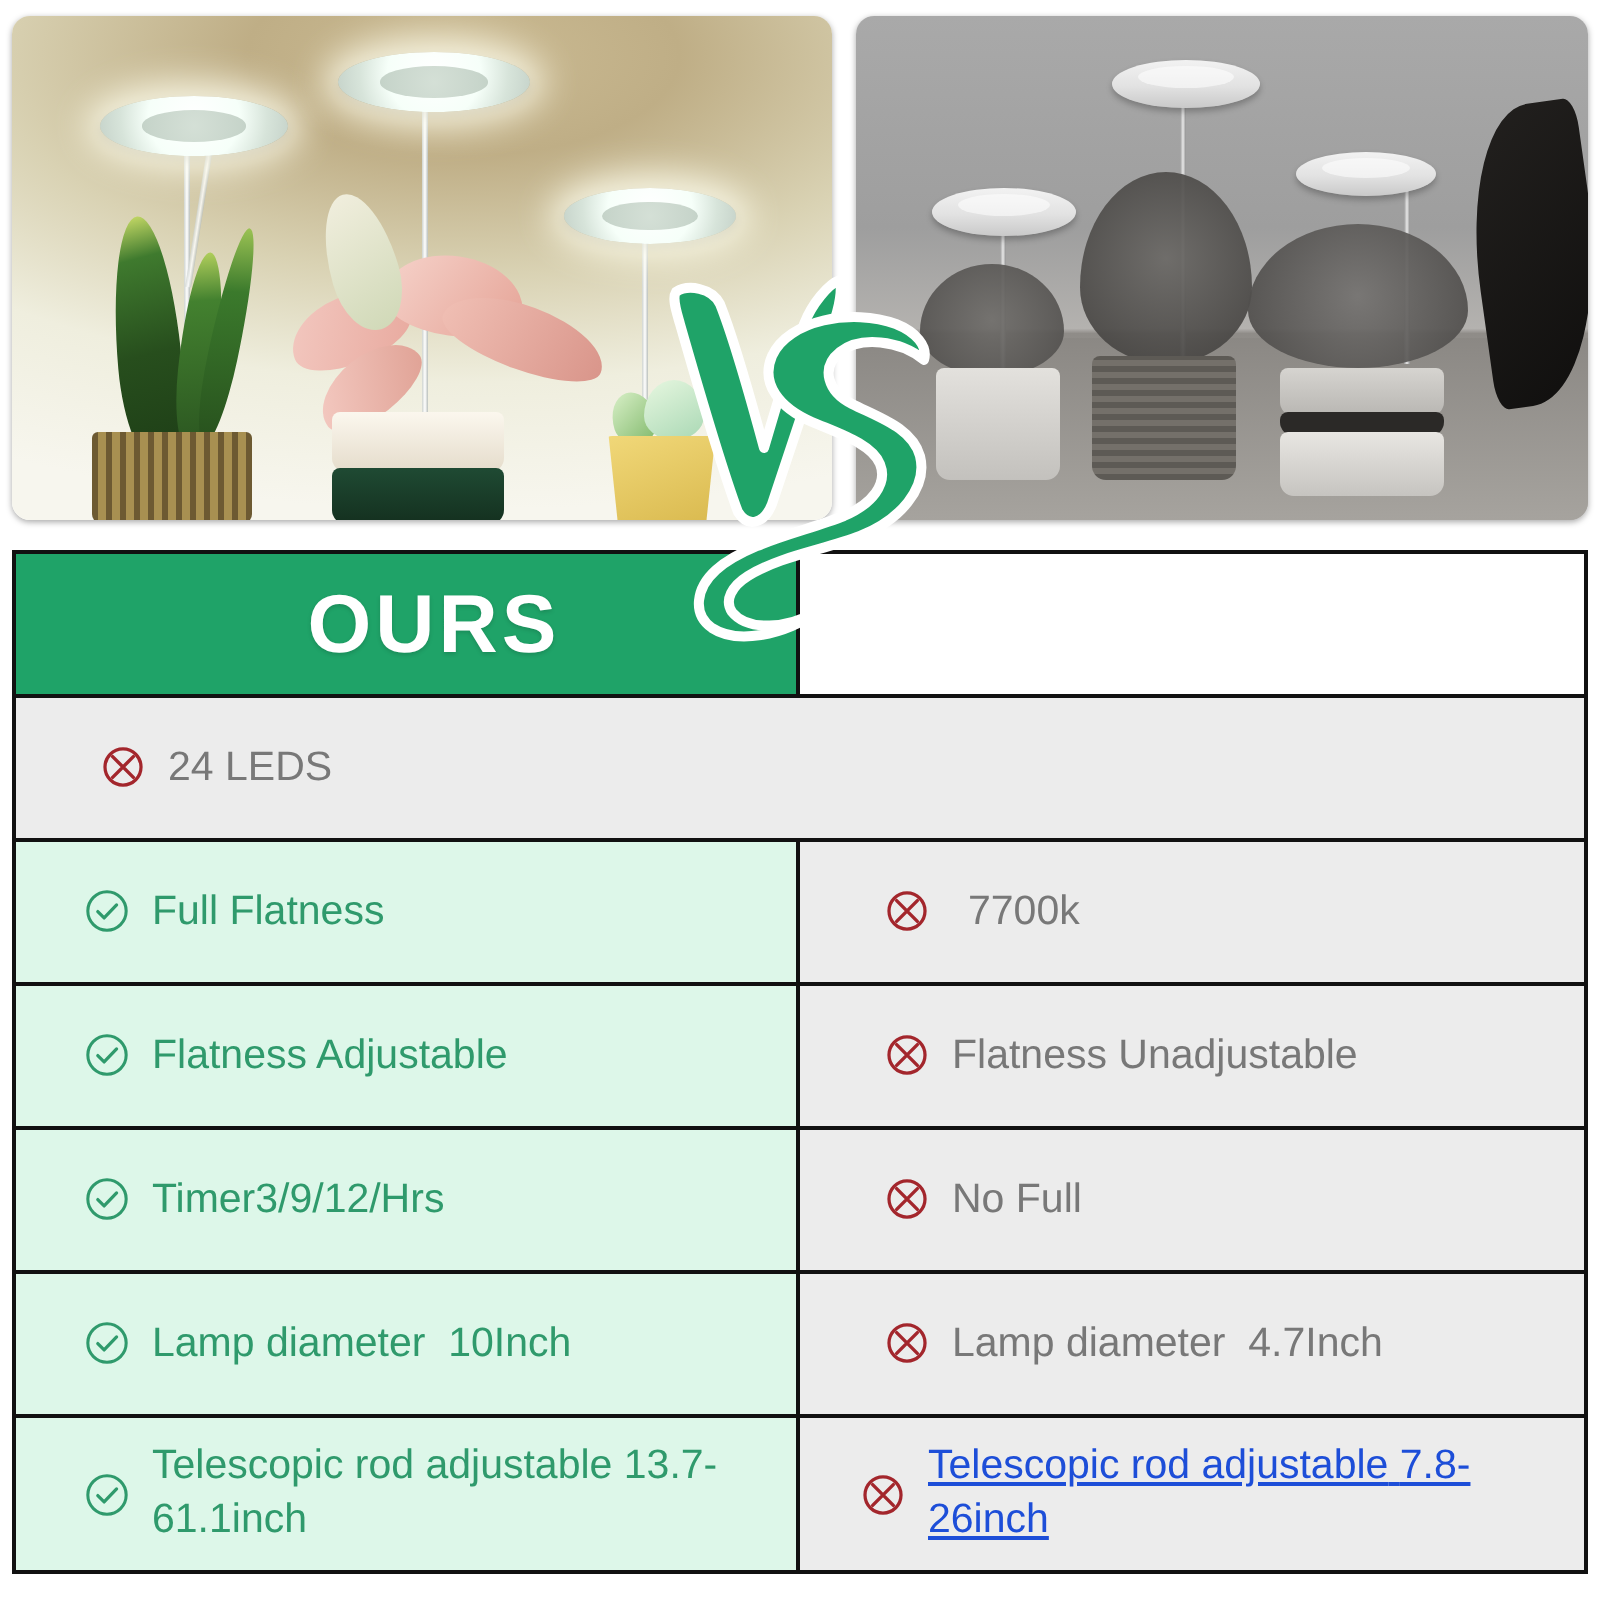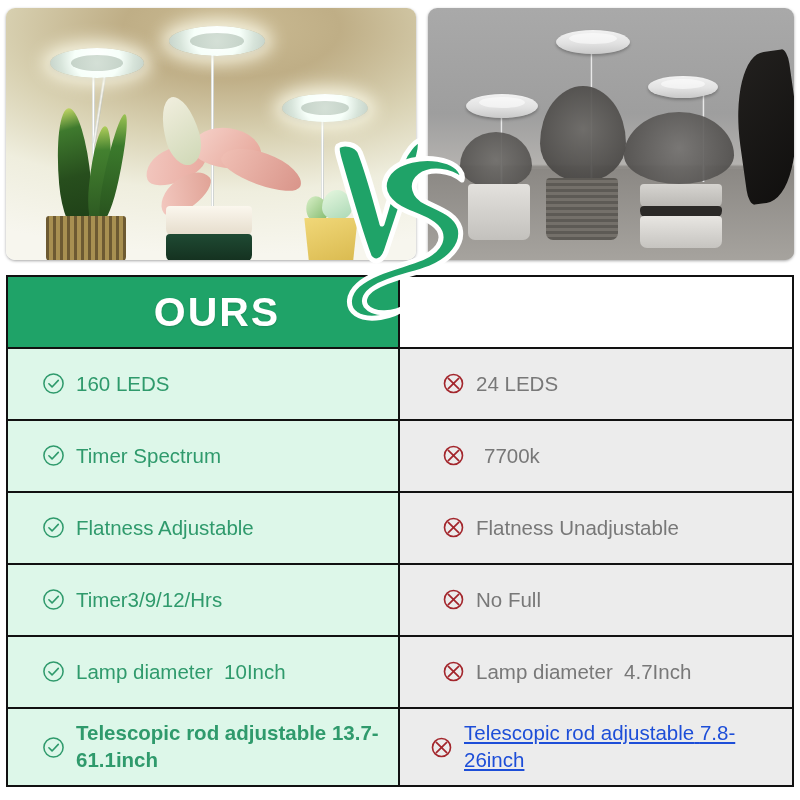--- a/index.html
+++ b/index.html
@@ -178,128 +178,117 @@
 
   <div class="table">
 
     <div class="trow head-row">
       <div class="cell cell-ours">
         <span class="head-ours-text">OURS</span>
       </div>
     </div>
 
     <div class="trow body-row">
+      <div class="cell cell-others others">
+        <div class="feat feat-others">
+          <span class="icon">
+            <svg viewBox="0 0 24 24" width="23" height="23">
+              <circle cx="12" cy="12" r="9.4" fill="none" stroke="#a3262c" stroke-width="1.7"></circle>
+              <path d="M6.6 6.6 L17.4 17.4 M17.4 6.6 L6.6 17.4" fill="none" stroke="#a3262c" stroke-width="1.8" stroke-linecap="round"></path>
+            </svg>
+          </span>
+          <span class="ftext">24 LEDS</span>
+        </div>
+      </div>
+    </div>
+
+    <div class="trow body-row">
       <div class="cell cell-ours ours">
         <div class="feat">
           <span class="icon">
             <svg viewBox="0 0 24 24" width="23" height="23">
               <circle cx="12" cy="12" r="10" fill="none" stroke="#2f9a6c" stroke-width="1.6"></circle>
               <path d="M7.2 12.3 L10.5 15.6 L17 8.8" fill="none" stroke="#2f9a6c" stroke-width="1.7" stroke-linecap="round" stroke-linejoin="round"></path>
             </svg>
           </span>
-          <span class="ftext">160 LEDS</span>
-        </div>
-      </div>
-      <div class="cell cell-others others">
-        <div class="feat feat-others">
-          <span class="icon">
-            <svg viewBox="0 0 24 24" width="23" height="23">
-              <circle cx="12" cy="12" r="9.4" fill="none" stroke="#a3262c" stroke-width="1.7"></circle>
-              <path d="M6.6 6.6 L17.4 17.4 M17.4 6.6 L6.6 17.4" fill="none" stroke="#a3262c" stroke-width="1.8" stroke-linecap="round"></path>
-            </svg>
-          </span>
-          <span class="ftext">24 LEDS</span>
+          <span class="ftext">Full Flatness</span>
+        </div>
+      </div>
+      <div class="cell cell-others others">
+        <div class="feat feat-others">
+          <span class="icon">
+            <svg viewBox="0 0 24 24" width="23" height="23">
+              <circle cx="12" cy="12" r="9.4" fill="none" stroke="#a3262c" stroke-width="1.7"></circle>
+              <path d="M6.6 6.6 L17.4 17.4 M17.4 6.6 L6.6 17.4" fill="none" stroke="#a3262c" stroke-width="1.8" stroke-linecap="round"></path>
+            </svg>
+          </span>
+          <span class="ftext" style="margin-left:8px;">7700k</span>
         </div>
       </div>
     </div>
 
     <div class="trow body-row">
       <div class="cell cell-ours ours">
         <div class="feat">
           <span class="icon">
             <svg viewBox="0 0 24 24" width="23" height="23">
               <circle cx="12" cy="12" r="10" fill="none" stroke="#2f9a6c" stroke-width="1.6"></circle>
               <path d="M7.2 12.3 L10.5 15.6 L17 8.8" fill="none" stroke="#2f9a6c" stroke-width="1.7" stroke-linecap="round" stroke-linejoin="round"></path>
             </svg>
           </span>
-          <span class="ftext">Timer Spectrum</span>
-        </div>
-      </div>
-      <div class="cell cell-others others">
-        <div class="feat feat-others">
-          <span class="icon">
-            <svg viewBox="0 0 24 24" width="23" height="23">
-              <circle cx="12" cy="12" r="9.4" fill="none" stroke="#a3262c" stroke-width="1.7"></circle>
-              <path d="M6.6 6.6 L17.4 17.4 M17.4 6.6 L6.6 17.4" fill="none" stroke="#a3262c" stroke-width="1.8" stroke-linecap="round"></path>
-            </svg>
-          </span>
-          <span class="ftext" style="margin-left:8px;">7700k</span>
+          <span class="ftext">Flatness Adjustable</span>
+        </div>
+      </div>
+      <div class="cell cell-others others">
+        <div class="feat feat-others">
+          <span class="icon">
+            <svg viewBox="0 0 24 24" width="23" height="23">
+              <circle cx="12" cy="12" r="9.4" fill="none" stroke="#a3262c" stroke-width="1.7"></circle>
+              <path d="M6.6 6.6 L17.4 17.4 M17.4 6.6 L6.6 17.4" fill="none" stroke="#a3262c" stroke-width="1.8" stroke-linecap="round"></path>
+            </svg>
+          </span>
+          <span class="ftext">Flatness Unadjustable</span>
         </div>
       </div>
     </div>
 
     <div class="trow body-row">
       <div class="cell cell-ours ours">
         <div class="feat">
           <span class="icon">
             <svg viewBox="0 0 24 24" width="23" height="23">
               <circle cx="12" cy="12" r="10" fill="none" stroke="#2f9a6c" stroke-width="1.6"></circle>
               <path d="M7.2 12.3 L10.5 15.6 L17 8.8" fill="none" stroke="#2f9a6c" stroke-width="1.7" stroke-linecap="round" stroke-linejoin="round"></path>
             </svg>
           </span>
-          <span class="ftext">Flatness Adjustable</span>
-        </div>
-      </div>
-      <div class="cell cell-others others">
-        <div class="feat feat-others">
-          <span class="icon">
-            <svg viewBox="0 0 24 24" width="23" height="23">
-              <circle cx="12" cy="12" r="9.4" fill="none" stroke="#a3262c" stroke-width="1.7"></circle>
-              <path d="M6.6 6.6 L17.4 17.4 M17.4 6.6 L6.6 17.4" fill="none" stroke="#a3262c" stroke-width="1.8" stroke-linecap="round"></path>
-            </svg>
-          </span>
-          <span class="ftext">Flatness Unadjustable</span>
+          <span class="ftext">Timer3/9/12/Hrs</span>
+        </div>
+      </div>
+      <div class="cell cell-others others">
+        <div class="feat feat-others">
+          <span class="icon">
+            <svg viewBox="0 0 24 24" width="23" height="23">
+              <circle cx="12" cy="12" r="9.4" fill="none" stroke="#a3262c" stroke-width="1.7"></circle>
+              <path d="M6.6 6.6 L17.4 17.4 M17.4 6.6 L6.6 17.4" fill="none" stroke="#a3262c" stroke-width="1.8" stroke-linecap="round"></path>
+            </svg>
+          </span>
+          <span class="ftext">No Full</span>
         </div>
       </div>
     </div>
 
     <div class="trow body-row">
       <div class="cell cell-ours ours">
         <div class="feat">
           <span class="icon">
             <svg viewBox="0 0 24 24" width="23" height="23">
               <circle cx="12" cy="12" r="10" fill="none" stroke="#2f9a6c" stroke-width="1.6"></circle>
               <path d="M7.2 12.3 L10.5 15.6 L17 8.8" fill="none" stroke="#2f9a6c" stroke-width="1.7" stroke-linecap="round" stroke-linejoin="round"></path>
             </svg>
           </span>
-          <span class="ftext">Timer3/9/12/Hrs</span>
-        </div>
-      </div>
-      <div class="cell cell-others others">
-        <div class="feat feat-others">
-          <span class="icon">
-            <svg viewBox="0 0 24 24" width="23" height="23">
-              <circle cx="12" cy="12" r="9.4" fill="none" stroke="#a3262c" stroke-width="1.7"></circle>
-              <path d="M6.6 6.6 L17.4 17.4 M17.4 6.6 L6.6 17.4" fill="none" stroke="#a3262c" stroke-width="1.8" stroke-linecap="round"></path>
-            </svg>
-          </span>
-          <span class="ftext">No Full</span>
-        </div>
-      </div>
-    </div>
-
-    <div class="trow body-row">
-      <div class="cell cell-ours ours">
-        <div class="feat">
-          <span class="icon">
-            <svg viewBox="0 0 24 24" width="23" height="23">
-              <circle cx="12" cy="12" r="10" fill="none" stroke="#2f9a6c" stroke-width="1.6"></circle>
-              <path d="M7.2 12.3 L10.5 15.6 L17 8.8" fill="none" stroke="#2f9a6c" stroke-width="1.7" stroke-linecap="round" stroke-linejoin="round"></path>
-            </svg>
-          </span>
           <span class="ftext" style="white-space:pre;">Lamp diameter  10Inch</span>
         </div>
       </div>
       <div class="cell cell-others others">
         <div class="feat feat-others">
           <span class="icon">
             <svg viewBox="0 0 24 24" width="23" height="23">
               <circle cx="12" cy="12" r="9.4" fill="none" stroke="#a3262c" stroke-width="1.7"></circle>
               <path d="M6.6 6.6 L17.4 17.4 M17.4 6.6 L6.6 17.4" fill="none" stroke="#a3262c" stroke-width="1.8" stroke-linecap="round"></path>
             </svg>
@@ -311,21 +300,21 @@
 
     <div class="trow body-row tall">
       <div class="cell cell-ours ours">
         <div class="feat" style="align-items:center;">
           <span class="icon">
             <svg viewBox="0 0 24 24" width="23" height="23">
               <circle cx="12" cy="12" r="10" fill="none" stroke="#2f9a6c" stroke-width="1.6"></circle>
               <path d="M7.2 12.3 L10.5 15.6 L17 8.8" fill="none" stroke="#2f9a6c" stroke-width="1.7" stroke-linecap="round" stroke-linejoin="round"></path>
             </svg>
           </span>
-          <span class="ftext-two" style="color:#2f9a6c;font-weight:bold;">
+          <span class="ftext-two" style="color:#2f9a6c;">
             <span>Telescopic rod adjustable</span>
             <span class="l2">13.7-61.1inch</span>
           </span>
         </div>
       </div>
       <div class="cell cell-others others">
         <div class="feat feat-others" style="align-items:center;padding-left:30px;">
           <span class="icon">
             <svg viewBox="0 0 24 24" width="23" height="23">
               <circle cx="12" cy="12" r="9.4" fill="none" stroke="#a3262c" stroke-width="1.7"></circle>

